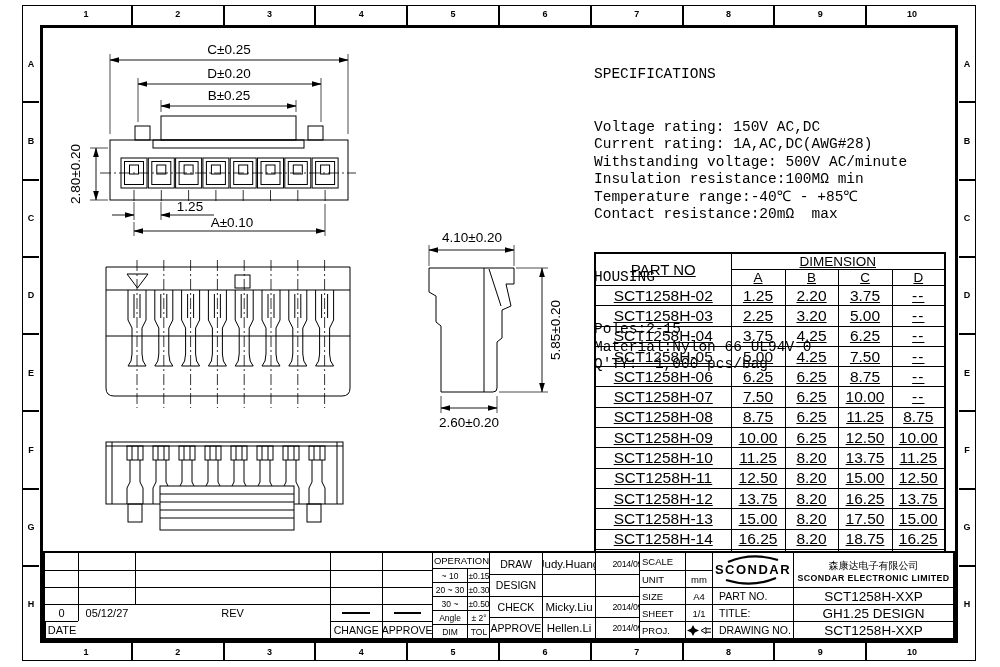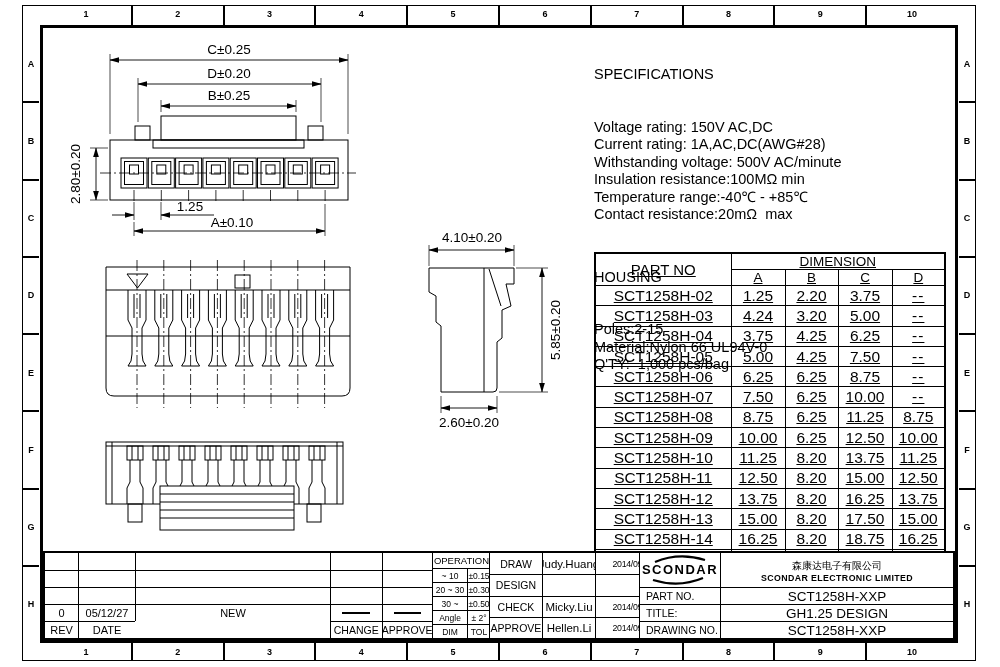--- a/index.html
+++ b/index.html
@@ -3,21 +3,21 @@
 <meta charset="utf-8">
 <style>
   html,body{margin:0;padding:0;background:#fff;}
   #sheet{position:relative;width:1000px;height:667px;background:#ffffff;font-family:"Liberation Sans",sans-serif;color:#000;overflow:hidden;}
   .abs{position:absolute;}
   #outer-border{left:22px;top:5px;width:954px;height:656px;border:1px solid #000;box-sizing:border-box;}
   #inner-border{left:40px;top:25px;width:918px;height:618px;border:3px solid #000;box-sizing:border-box;}
   .blabel{display:flex;align-items:center;justify-content:center;font-size:9px;font-weight:bold;}
   .tick{background:#000;}
   
-  #specs{left:594px;top:31px;width:362px;font-family:Liberation Sans, sans-serif;font-size:14.5px;line-height:17.5px;white-space:pre;}
+  #specs{left:594px;top:31px;width:362px;font-family:Liberation Mono, monospace;font-size:14.5px;line-height:17.5px;white-space:pre;}
   .spec-gap{margin-top:10px;}
   
   #dim-table{left:594px;top:252px;width:350px;border-collapse:collapse;table-layout:fixed;border:2px solid #000;text-decoration:underline;}
   #dim-table th,#dim-table td{border:1px solid #000;text-align:center;padding:0;font-weight:normal;overflow:hidden;white-space:nowrap;}
   #dim-table thead th{font-size:13.5px;height:15px;}
   #dim-table th.partno{font-size:15px;}
   #dim-table tbody td{font-size:15.5px;height:19.3px;}
   #dim-table td.dash{letter-spacing:1px;}
   
   #title-block{left:43px;top:551px;width:912px;height:89px;border:2px solid #000;box-sizing:border-box;display:flex;background:#fff;}
@@ -410,21 +410,21 @@
     <tbody id="dim-table-body">
         <tr>
           <td>SCT1258H-02</td>
           <td>1.25</td>
           <td>2.20</td>
           <td>3.75</td>
           <td class="dash">--</td>
         </tr>
         <tr>
           <td>SCT1258H-03</td>
-          <td>4.24</td>
+          <td>2.25</td>
           <td>3.20</td>
           <td>5.00</td>
           <td class="dash">--</td>
         </tr>
         <tr>
           <td>SCT1258H-04</td>
           <td>3.75</td>
           <td>4.25</td>
           <td>6.25</td>
           <td class="dash">--</td>
@@ -516,21 +516,20 @@
         <div class="c bl"></div>
         <div class="c bl"></div>
       <div class="c bt"></div>
         <div class="c bl bt"></div>
         <div class="c bl bt"></div>
       <div class="c bt"></div>
         <div class="c bl bt"></div>
         <div class="c bl bt"></div>
       <div class="c bt">0</div>
       <div class="c bl bt">05/12/27</div>
-      <div class="c bl bt">NEW</div>
       <div class="c bt">REV</div>
       <div class="c bl bt">DATE</div>
     </div>
 
     <div class="tb-block" id="tb-change">
       <div class="c"></div>
         <div class="c bl"></div>
       <div class="c bt"></div>
         <div class="c bl bt"></div>
       <div class="c bt"></div>
@@ -567,20 +566,39 @@
       <div class="c bl bt nm"></div>
       <div class="c bl bt dt2"></div>
       <div class="c bt role">CHECK</div>
       <div class="c bl bt nm">Micky.Liu</div>
       <div class="c bl bt dt2">2014/09/23</div>
       <div class="c bt role">APPROVE</div>
       <div class="c bl bt nm">Hellen.Li</div>
       <div class="c bl bt dt2">2014/09/23</div>
     </div>
 
+    <div class="tb-block" id="tb-meta">
+      <div class="c lab">SCALE</div>
+      <div class="c bl"></div>
+      <div class="c bt lab">UNIT</div>
+      <div class="c bl bt">mm</div>
+      <div class="c bt lab">SIZE</div>
+      <div class="c bl bt">A4</div>
+      <div class="c bt lab">SHEET</div>
+      <div class="c bl bt">1/1</div>
+      <div class="c bt lab">PROJ.</div>
+      <div class="c bl bt">
+        <svg width="26" height="13">
+          <path d="M7,1 L8.8,4.4 L13,6.5 L8.8,8.6 L7,12 L5.2,8.6 L1,6.5 L5.2,4.4 Z" fill="#000"></path>
+          <polygon points="15,6.5 20,3.5 20,9.5" fill="none" stroke="#000" stroke-width="1"></polygon>
+          <line x1="20" y1="4.8" x2="25" y2="4.8" stroke="#000" stroke-width="1"></line>
+          <line x1="20" y1="8.2" x2="25" y2="8.2" stroke="#000" stroke-width="1"></line>
+        </svg>
+      </div>
+    </div>
 
     <div class="tb-block" id="tb-company">
       <div class="c">
         <svg width="78" height="32">
           <path d="M14,8 Q38,-2 64,6" fill="none" stroke="#000" stroke-width="2.2"></path>
           <text class="logo-t" x="39" y="20" text-anchor="middle">SCONDAR</text>
           <path d="M12,26 Q38,34 62,24" fill="none" stroke="#000" stroke-width="2.2"></path>
         </svg>
       </div>
       <div class="c bl namecol">

